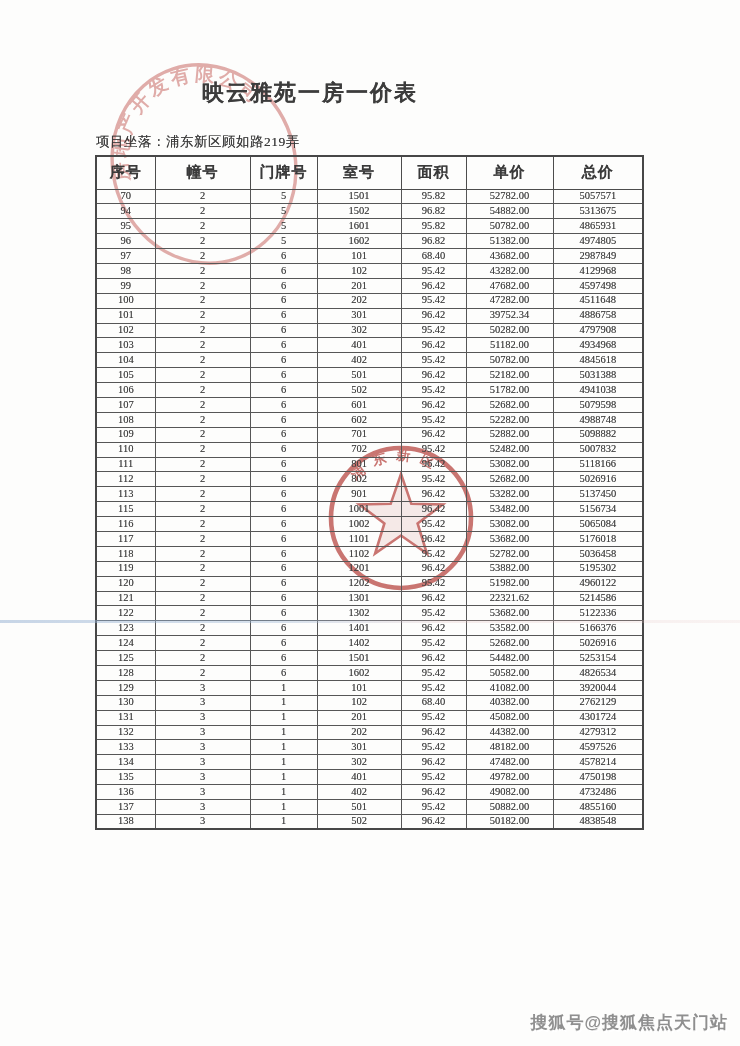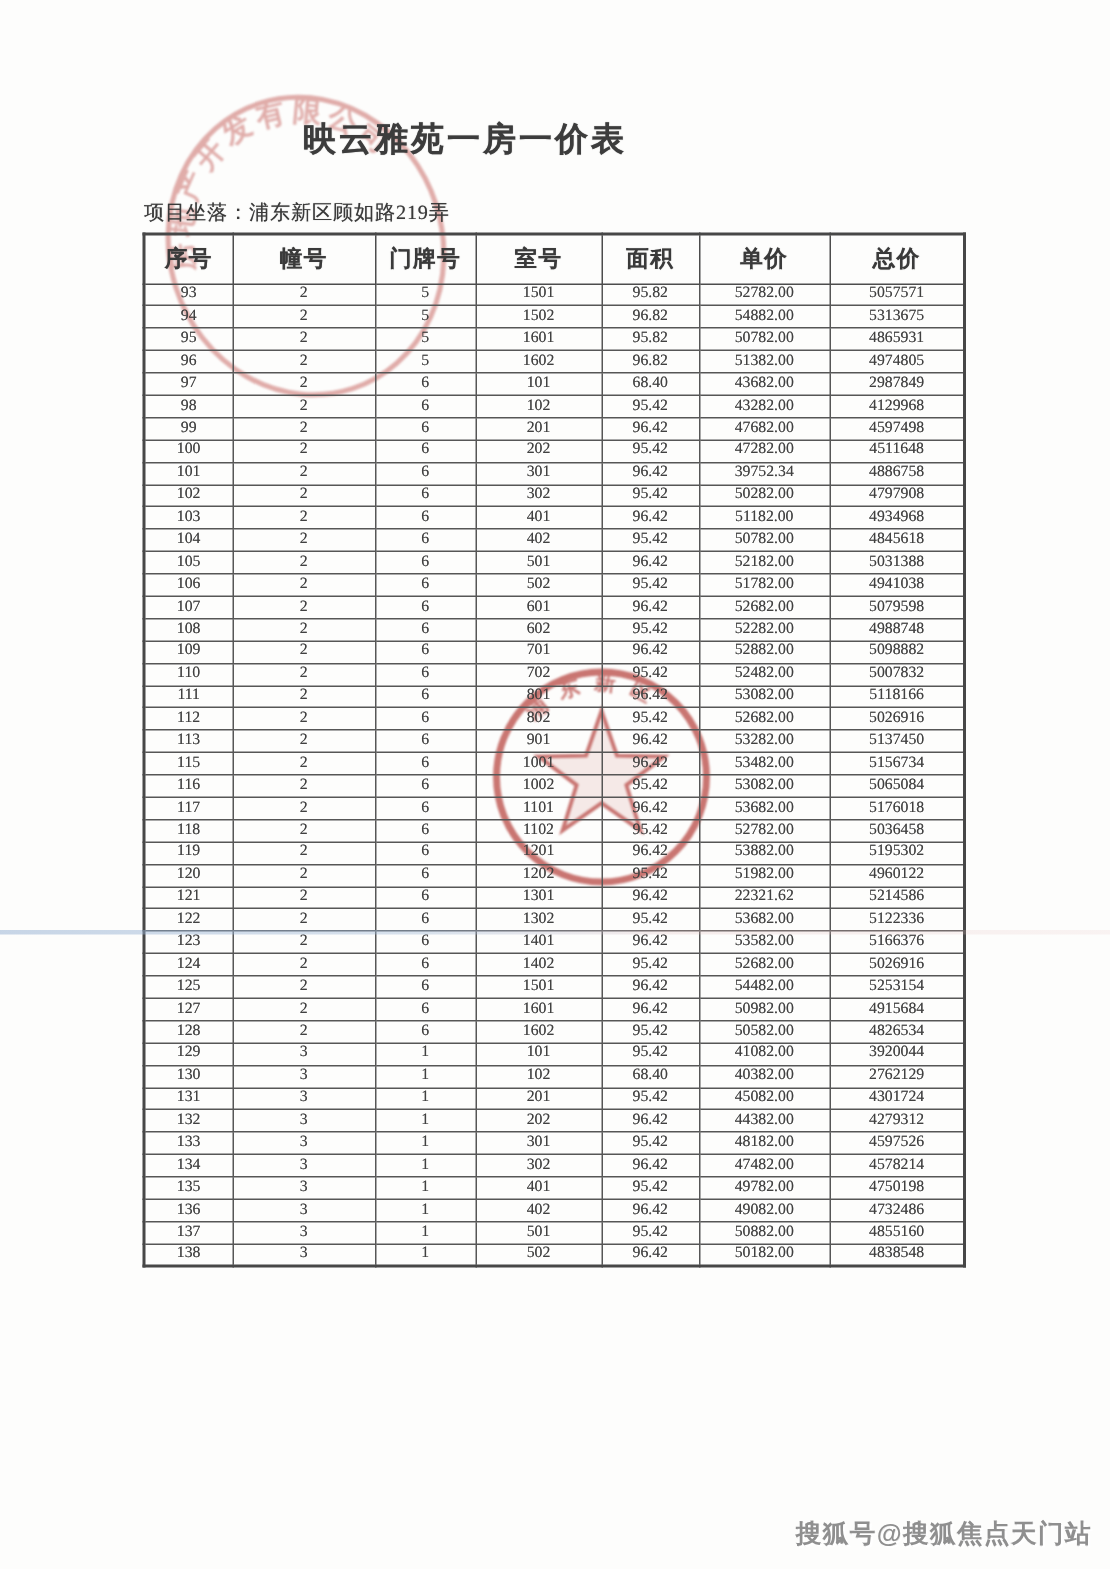--- a/index.html
+++ b/index.html
@@ -118,21 +118,21 @@
           <th>幢号</th>
           <th>门牌号</th>
           <th>室号</th>
           <th>面积</th>
           <th>单价</th>
           <th>总价</th>
         </tr>
     </thead>
     <tbody>
         <tr>
-          <td>93</td>
+          <td>70</td>
           <td>2</td>
           <td>5</td>
           <td>1501</td>
           <td>95.82</td>
           <td>52782.00</td>
           <td>5057571</td>
         </tr>
         <tr>
           <td>94</td>
           <td>2</td>
@@ -406,29 +406,20 @@
         <tr>
           <td>125</td>
           <td>2</td>
           <td>6</td>
           <td>1501</td>
           <td>96.42</td>
           <td>54482.00</td>
           <td>5253154</td>
         </tr>
         <tr>
-          <td>127</td>
-          <td>2</td>
-          <td>6</td>
-          <td>1601</td>
-          <td>96.42</td>
-          <td>50982.00</td>
-          <td>4915684</td>
-        </tr>
-        <tr>
           <td>128</td>
           <td>2</td>
           <td>6</td>
           <td>1602</td>
           <td>95.42</td>
           <td>50582.00</td>
           <td>4826534</td>
         </tr>
         <tr>
           <td>129</td>

